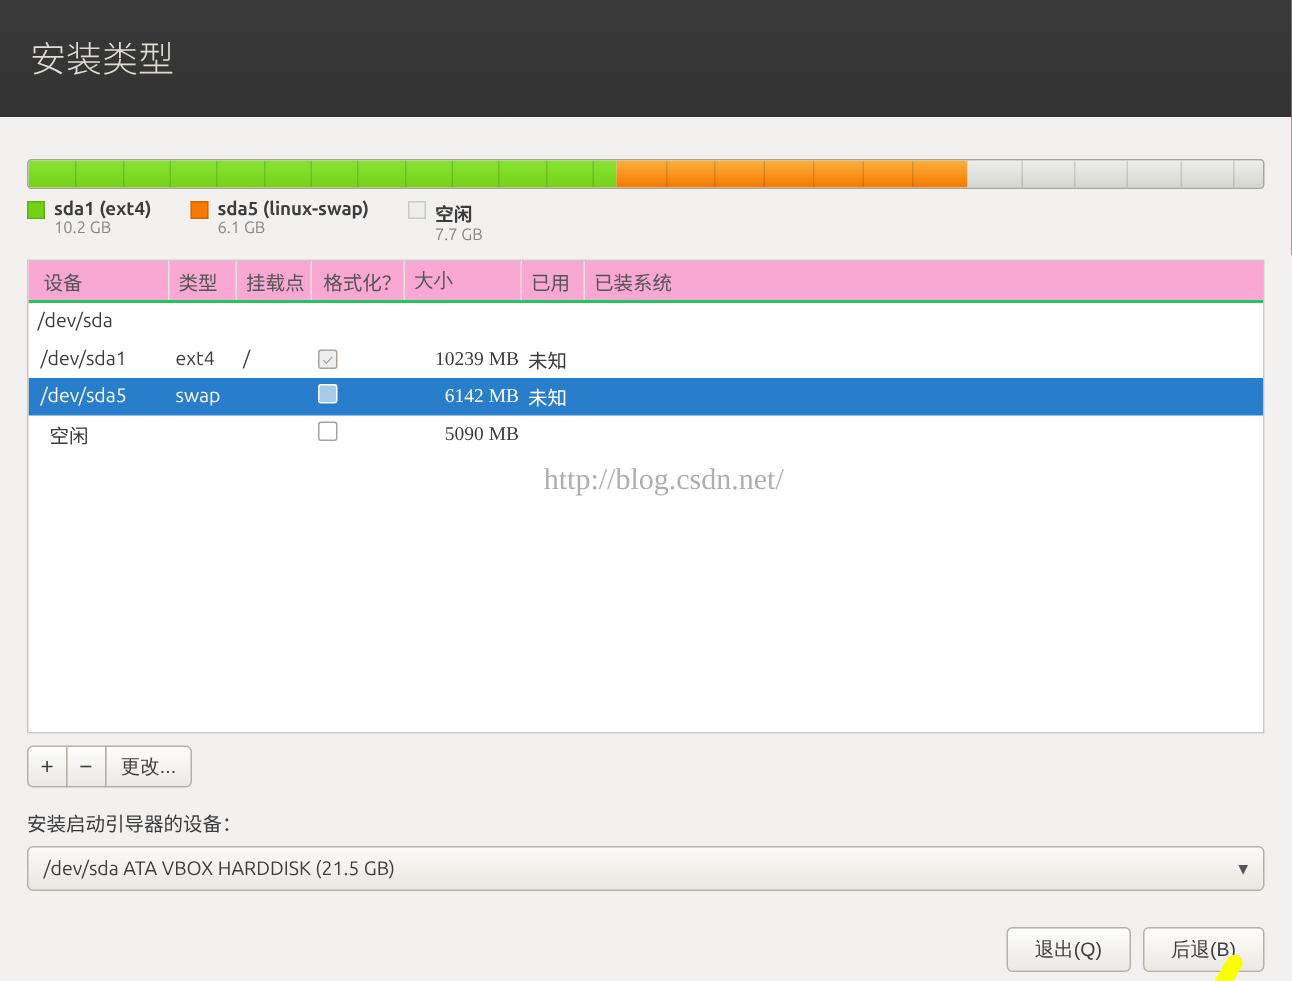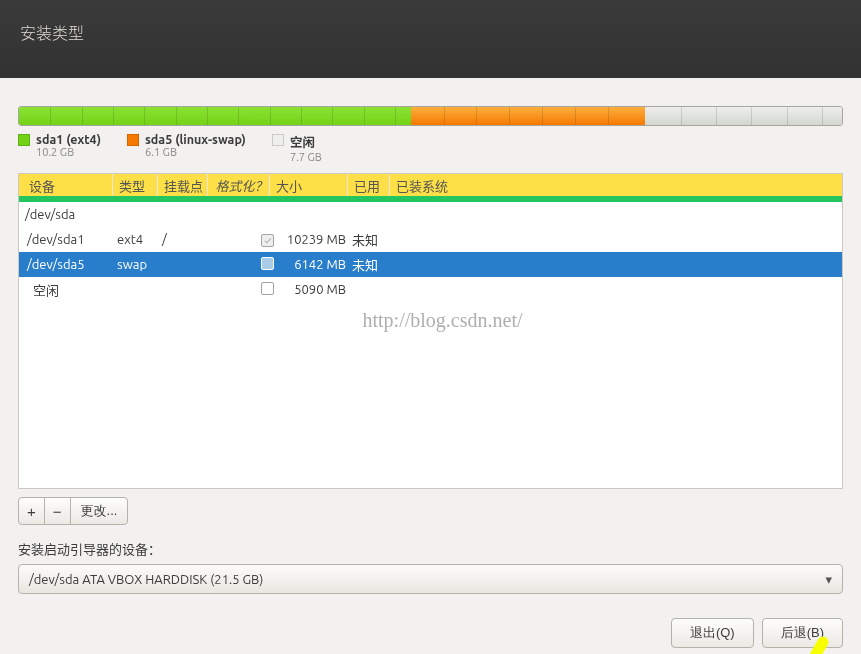--- a/index.html
+++ b/index.html
@@ -13,21 +13,21 @@
   overflow: hidden;
   position: relative;
 }
 .header {
   background: linear-gradient(to bottom, #3a3a3a 0%, #323232 100%);
   color: #dfdbd2;
   padding: 20px 20px 24px 20px;
   height: 78px;
 }
 .header h1 {
-  font-size: 16px;
+  font-size: 24px;
   font-weight: 300;
 }
 .content {
   background: #f2f1f0;
   padding: 28px 18px 16px 18px;
   height: 608px;
   position: relative;
 }
 .disk-bar {
   display: flex;
@@ -79,22 +79,22 @@
   overflow: hidden;
   position: relative;
 }
 .part-header, .part-row {
   display: flex;
   align-items: center;
   padding: 0 4px;
 }
 .part-header {
   height: 28px;
-  background: #fde047;
-  border-bottom: 6px solid #22c55e;
+  background: #f9a8d4;
+  border-bottom: 2px solid #22c55e;
   color: #555;
 }
 .part-header .col {
   border-right: 1px solid #e8e4e0;
   padding-left: 6px;
   height: 100%;
   display: flex;
   align-items: center;
 }
 .part-row {
@@ -103,22 +103,22 @@
   color: #3c3c3c;
 }
 .part-row.device { padding-left: 6px; font-size: 13px; }
 .part-row.selected {
   background: #287ecb;
   color: #fff;
 }
 .col.device { width: 90px; }
 .col.type { width: 45px; }
 .col.mount { width: 50px; }
-.col.format { width: 62px; text-align: right; justify-content: center; font-style: italic; }
-.col.size { width: 78px; text-align: right; justify-content: flex-end; padding-right: 6px; }
+.col.format { width: 62px; text-align: left; justify-content: center; }
+.col.size { width: 78px; text-align: right; justify-content: flex-end; padding-right: 6px; font-family: Liberation Serif, serif; }
 .col.used { width: 42px; }
 .col.system { width: 80px; }
 .checkbox {
   width: 13px; height: 13px;
   border: 1px solid #a7a39c;
   background: #fff;
   border-radius: 2px;
   display: inline-flex;
   align-items: center;
   justify-content: center;

